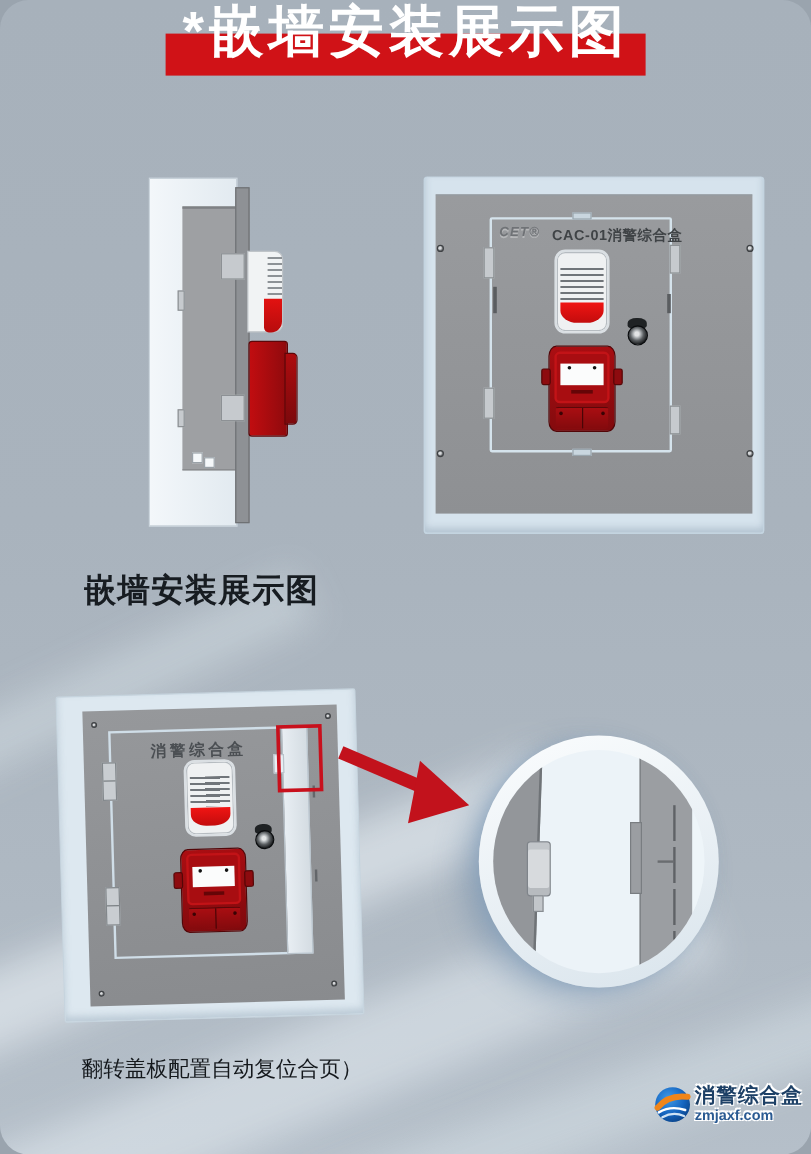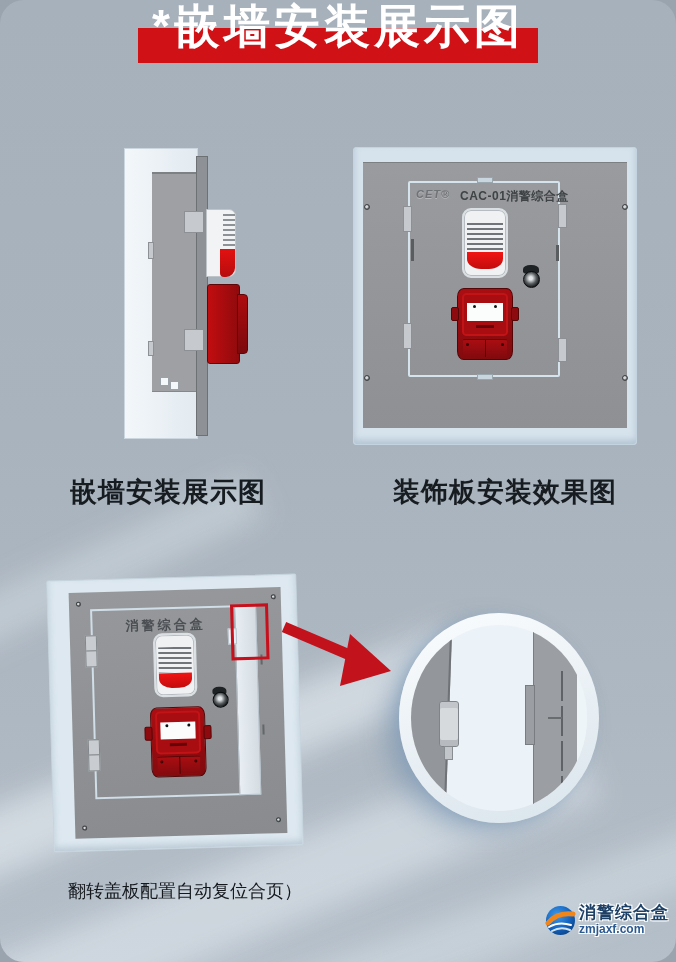--- a/index.html
+++ b/index.html
@@ -143,21 +143,20 @@
       <div class="label-bar"></div>
       <div class="flap">
         <div class="flap-line"></div>
         <div class="flap-screw l"></div>
         <div class="flap-screw r"></div>
       </div>
       <div class="lug" style="left:-7px;top:18px;"></div>
       <div class="lug" style="right:-7px;top:18px;"></div>
     </div>
   </div>
-  <div class="abs fig-label" style="left:393px;top:474px;">装饰板安装效果图</div>
 
   <div class="abs" style="left:50px;top:577px;width:250px;height:272px;transform:rotate(-1.6deg);z-index:1;">
     <div class="abs" style="left:0;top:0;width:250px;height:272px;background:#dde8f0;border:1px solid #c6d4de;border-radius:2px;box-shadow:inset 0 -4px 6px rgba(140,160,178,.4);"></div>
     <div class="abs" style="left:22px;top:13px;width:212px;height:246px;background:linear-gradient(175deg,#96989b,#898b8e);"></div>
     <div class="screw sm" style="left:29px;top:22px;"></div>
     <div class="screw sm" style="left:224px;top:20px;"></div>
     <div class="screw sm" style="left:29px;top:246px;"></div>
     <div class="screw sm" style="left:223px;top:243px;"></div>
     <div class="abs" style="left:43px;top:30px;width:166px;height:190px;border:2px solid #d0dee8;"></div>
     <div class="abs" style="left:43px;top:39px;width:150px;text-align:center;font-size:13px;font-weight:600;color:#4b4f53;letter-spacing:3px;">消警综合盒</div>

